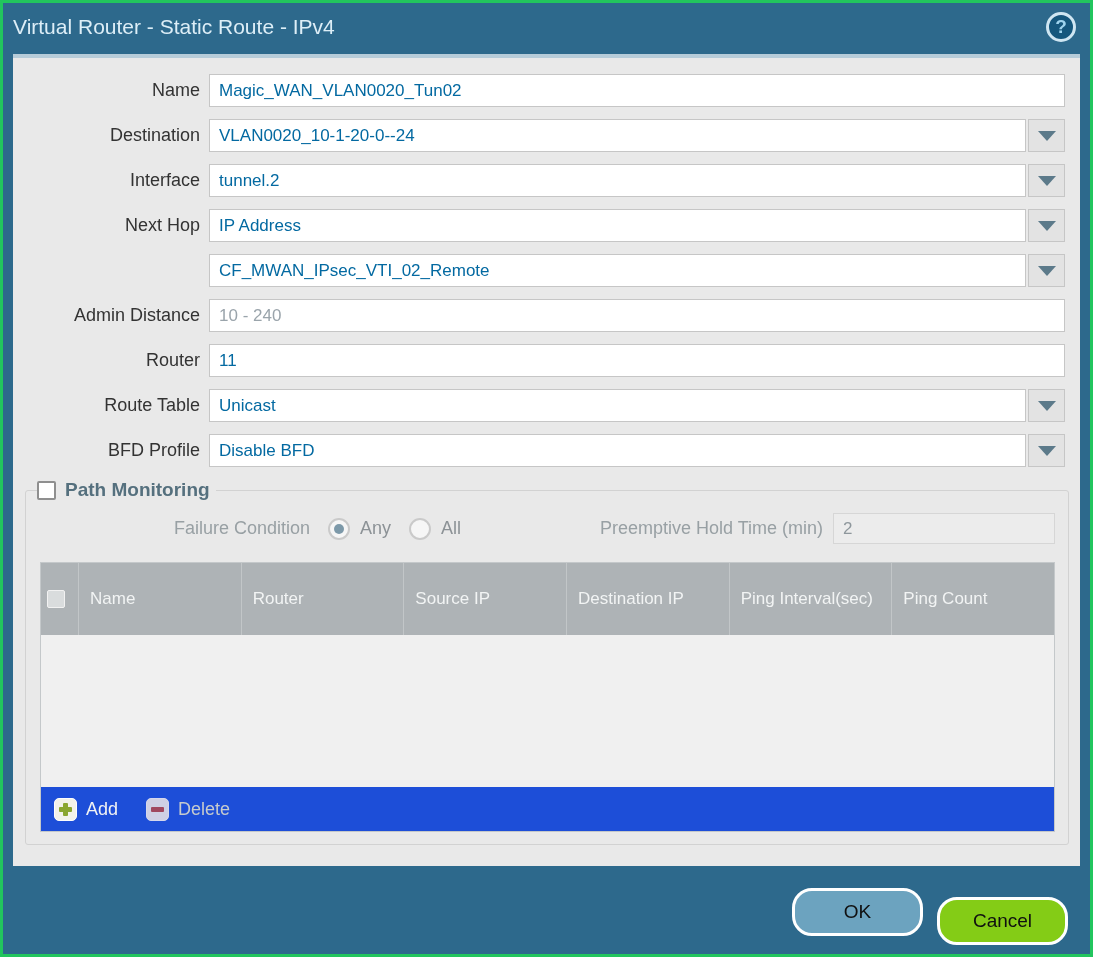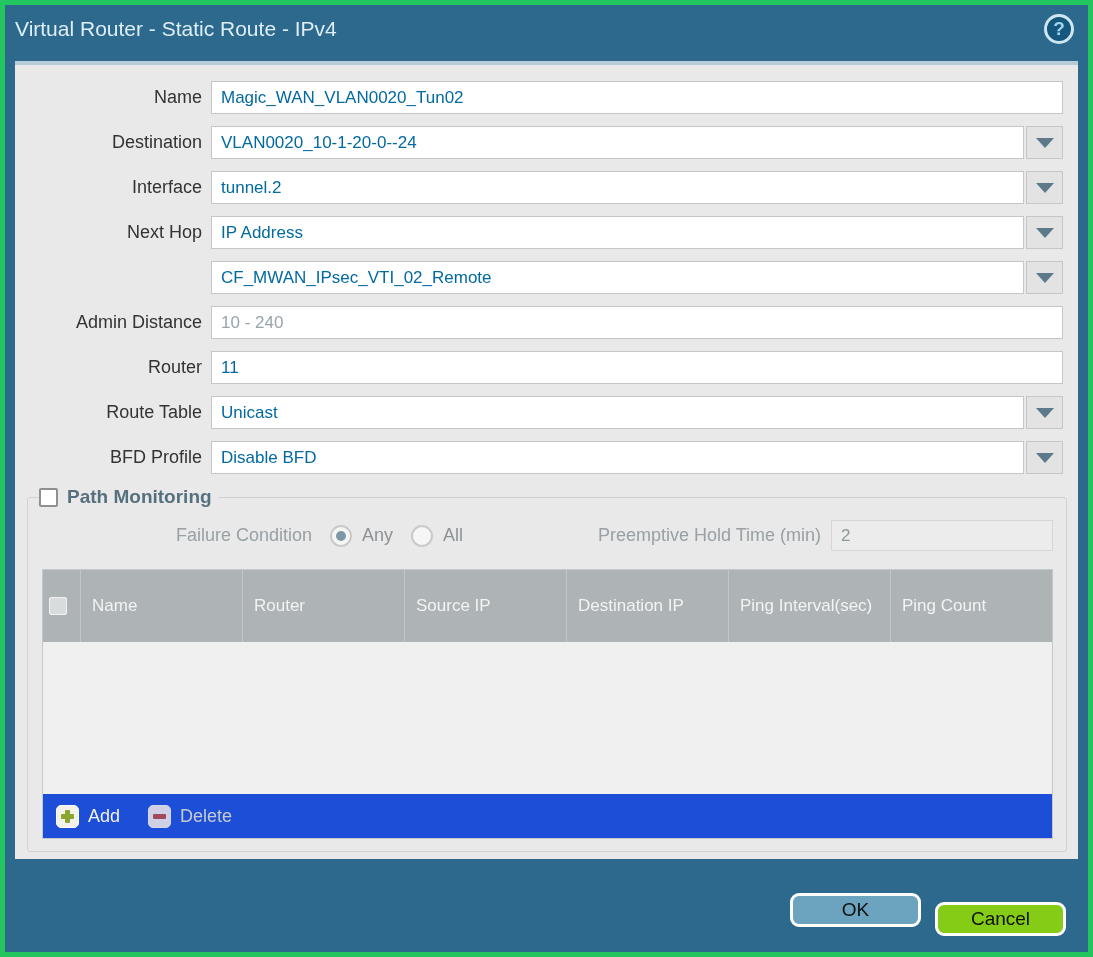--- a/index.html
+++ b/index.html
@@ -1,40 +1,40 @@
 <!DOCTYPE html>
 <html><head>
 <meta charset="utf-8">
 <style>
   * { box-sizing: border-box; }
   html,body { margin:0; padding:0; background:#ffffff; font-family:"Liberation Sans", sans-serif; }
   .window {
     width:1093px; height:957px;
-    border:5px solid #22c55e;
+    border:3px solid #22c55e;
     background:#2d698c;
     display:flex; flex-direction:column;
     position:relative;
   }
   
   .titlebar {
     height:47px; flex:0 0 47px;
     display:flex; align-items:center; justify-content:space-between;
     padding:0 14px 0 10px;
     color:#ddeef7; font-size:21px;
   }
   .help-icon {
     width:30px; height:30px; border-radius:50%;
     border:3px solid #cfe6f2; background:#15577d;
     color:#9fd4ee; font-size:19px; font-weight:bold;
     display:flex; align-items:center; justify-content:center;
     cursor:pointer;
   }
   
   .content {
-    flex:1; margin:9px 10px;
+    flex:1; margin:4px 10px;
     background:#e9e9e9;
     border-top:4px solid #b6ccd9;
     overflow:hidden;
   }
   .form { padding:16px 15px 0 0; }
   .row { display:flex; align-items:center; margin-bottom:12px; }
   .row-label {
     width:196px; flex:0 0 196px;
     text-align:right; padding-right:9px;
     font-size:18px; color:#333333;
@@ -136,22 +136,22 @@
     content:''; position:absolute; left:4px; top:8px; width:13px; height:5px;
     background:#b8474a; border-radius:1px;
   }
   
   .footer {
     flex:0 0 84px;
     display:flex; align-items:center; justify-content:flex-end;
     gap:14px; padding-right:22px;
   }
   .btn {
-    width:131px; height:34px;
-    border:3px solid #ffffff; border-radius:9px;
+    width:131px; height:48px;
+    border:3px solid #ffffff; border-radius:20px;
     font-family:"Liberation Sans", sans-serif;
     font-size:19px; color:#101010; cursor:pointer;
   }
   .btn-ok { background:#6ca3bf; }
   .btn-cancel { background:#84cc16;margin-top:17px; }
 </style>
 </head>
 <body>
 
 <div class="window">

